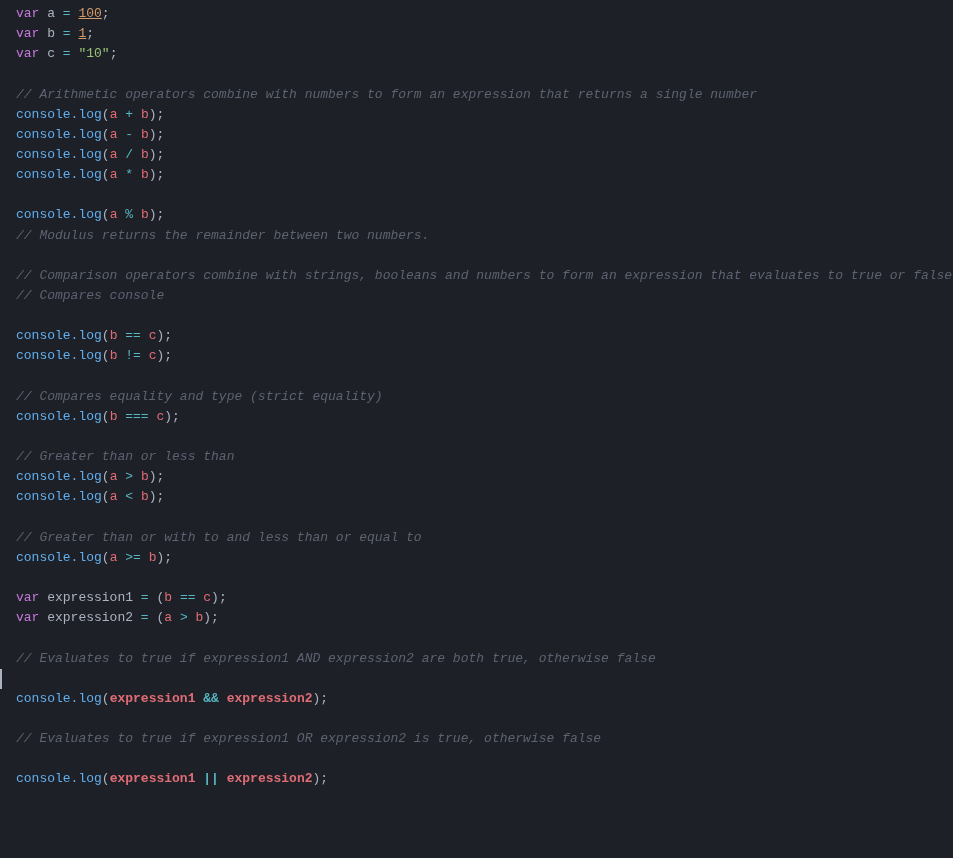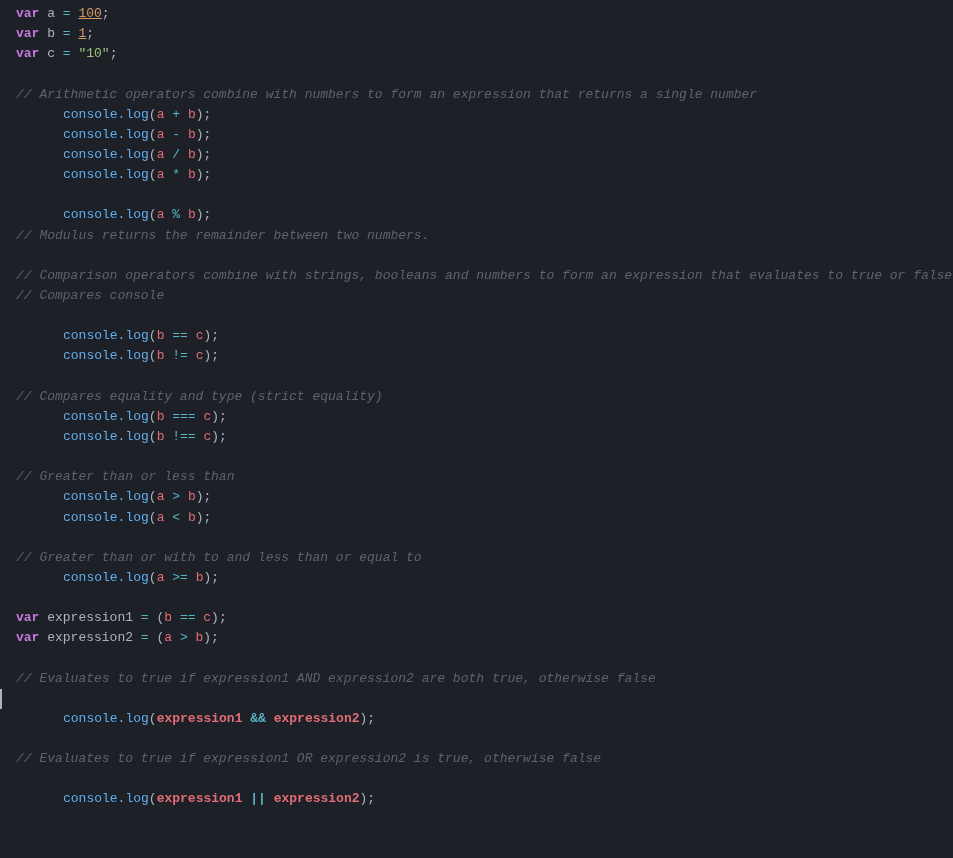--- a/index.html
+++ b/index.html
@@ -32,26 +32,26 @@
       position: relative;
       white-space: pre;
     }
 
     .code-content {
       flex: 1;
       white-space: pre;
     }
 
     
-    .kw { color: #c678dd; font-weight: bold; } 
+    .kw { color: #c678dd; } 
     .var-name { color: #e06c75; } 
     .op { color: #56b6c2; } 
     .num { color: #d19a66; text-decoration: underline; } 
     .str { color: #98c379; } 
-    .fn { color: #61afef; margin-left: 47px; } 
+    .fn { color: #61afef; } 
     .comment { color: #5c6370; font-style: italic; } 
     .plain { color: #abb2bf; }
     .bold-var { color: #e06c75; font-weight: bold; }
     .bold-op { color: #56b6c2; font-weight: bold; }
   </style>
 </head>
 <body>
 
 <div class="code-editor">
 
@@ -69,21 +69,20 @@
     <div class="code-line"><span class="code-content"><span class="comment">// Modulus returns the remainder between two numbers.</span></span></div>
     <div class="code-line"><span class="code-content">&nbsp;</span></div>
     <div class="code-line"><span class="code-content"><span class="comment">// Comparison operators combine with strings, booleans and numbers to form an expression that evaluates to true or false</span></span></div>
     <div class="code-line"><span class="code-content"><span class="comment">// Compares console</span></span></div>
     <div class="code-line"><span class="code-content">&nbsp;</span></div>
     <div class="code-line"><span class="code-content"><span class="fn">console.log</span><span class="plain">(</span><span class="var-name">b</span><span class="plain"> </span><span class="op">==</span><span class="plain"> </span><span class="var-name">c</span><span class="plain">);</span></span></div>
     <div class="code-line"><span class="code-content"><span class="fn">console.log</span><span class="plain">(</span><span class="var-name">b</span><span class="plain"> </span><span class="op">!=</span><span class="plain"> </span><span class="var-name">c</span><span class="plain">);</span></span></div>
     <div class="code-line"><span class="code-content">&nbsp;</span></div>
     <div class="code-line"><span class="code-content"><span class="comment">// Compares equality and type (strict equality)</span></span></div>
     <div class="code-line"><span class="code-content"><span class="fn">console.log</span><span class="plain">(</span><span class="var-name">b</span><span class="plain"> </span><span class="op">===</span><span class="plain"> </span><span class="var-name">c</span><span class="plain">);</span></span></div>
-    <div class="code-line"><span class="code-content"><span class="fn">console.log</span><span class="plain">(</span><span class="var-name">b</span><span class="plain"> </span><span class="op">!==</span><span class="plain"> </span><span class="var-name">c</span><span class="plain">);</span></span></div>
     <div class="code-line"><span class="code-content">&nbsp;</span></div>
     <div class="code-line"><span class="code-content"><span class="comment">// Greater than or less than</span></span></div>
     <div class="code-line"><span class="code-content"><span class="fn">console.log</span><span class="plain">(</span><span class="var-name">a</span><span class="plain"> </span><span class="op">&gt;</span><span class="plain"> </span><span class="var-name">b</span><span class="plain">);</span></span></div>
     <div class="code-line"><span class="code-content"><span class="fn">console.log</span><span class="plain">(</span><span class="var-name">a</span><span class="plain"> </span><span class="op">&lt;</span><span class="plain"> </span><span class="var-name">b</span><span class="plain">);</span></span></div>
     <div class="code-line"><span class="code-content">&nbsp;</span></div>
     <div class="code-line"><span class="code-content"><span class="comment">// Greater than or with to and less than or equal to</span></span></div>
     <div class="code-line"><span class="code-content"><span class="fn">console.log</span><span class="plain">(</span><span class="var-name">a</span><span class="plain"> </span><span class="op">&gt;=</span><span class="plain"> </span><span class="var-name">b</span><span class="plain">);</span></span></div>
     <div class="code-line"><span class="code-content">&nbsp;</span></div>
     <div class="code-line"><span class="code-content"><span class="kw">var</span><span class="plain"> expression1 </span><span class="op">=</span><span class="plain"> (</span><span class="var-name">b</span><span class="plain"> </span><span class="op">==</span><span class="plain"> </span><span class="var-name">c</span><span class="plain">);</span></span></div>
     <div class="code-line"><span class="code-content"><span class="kw">var</span><span class="plain"> expression2 </span><span class="op">=</span><span class="plain"> (</span><span class="var-name">a</span><span class="plain"> </span><span class="op">&gt;</span><span class="plain"> </span><span class="var-name">b</span><span class="plain">);</span></span></div>

